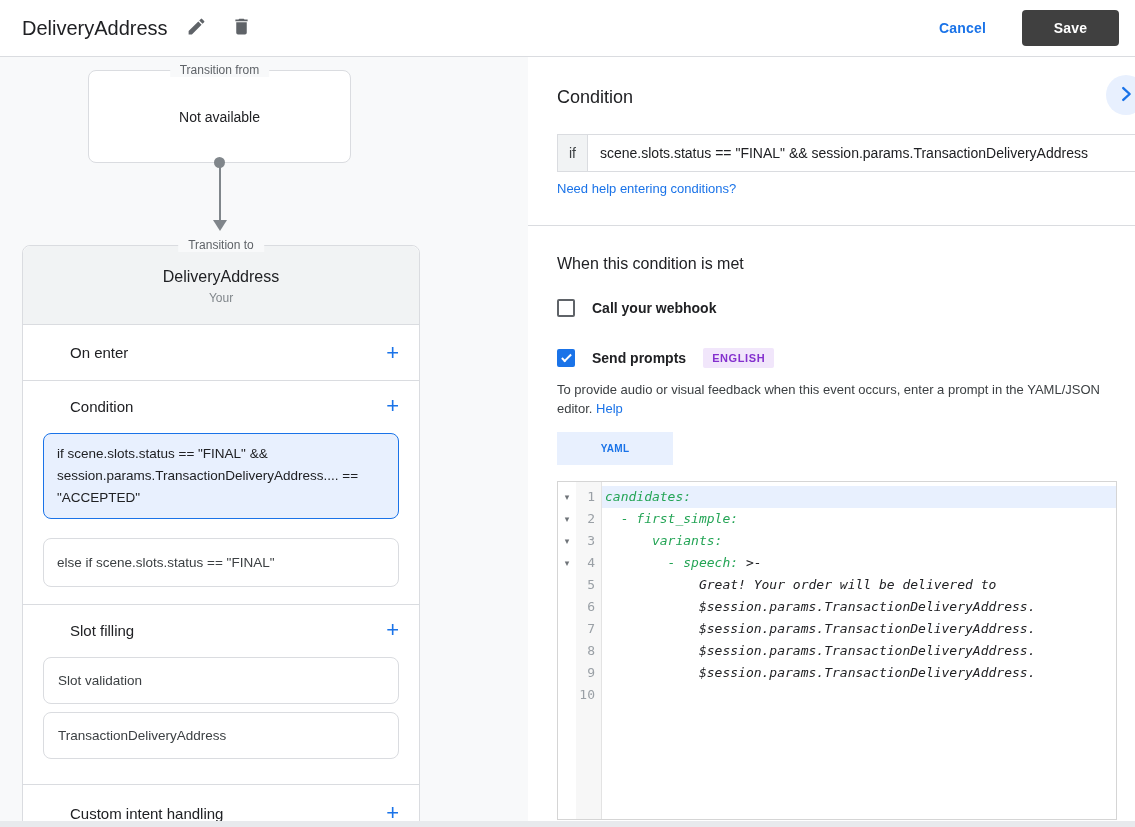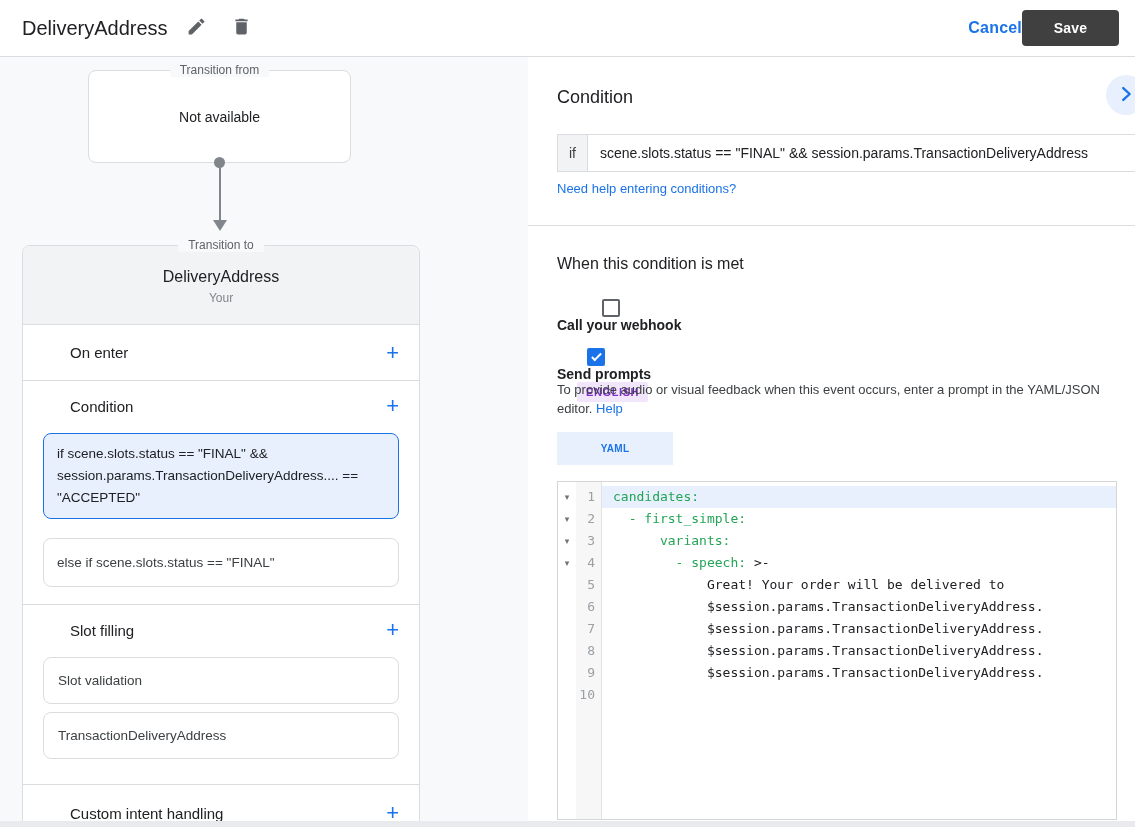--- a/index.html
+++ b/index.html
@@ -10,21 +10,21 @@
   
   .header { position:absolute; top:0; left:0; width:1135px; height:57px;
             background:#fff; border-bottom:1px solid #dadce0;
             display:flex; align-items:center; padding:0 16px 0 22px; z-index:6; }
   .page-title { font-size:20px; color:#202124; }
   .icon-btn { background:none; border:none; cursor:pointer; padding:6px; margin-left:12px;
               display:flex; align-items:center; justify-content:center; }
   .icon-btn svg { fill:#5f6368; }
   .header-spacer { flex:1; }
   .cancel-btn { background:none; border:none; color:#1a73e8; font-family:inherit;
-                font-size:16px; font-weight:700; letter-spacing:.2px; cursor:pointer; }
+                font-size:14px; font-weight:700; letter-spacing:.2px; cursor:pointer; margin-right:36px; }
   .save-btn { background:#404040; color:#fff; border:none; border-radius:4px;
               width:97px; height:36px; font-family:inherit; font-size:14px;
               font-weight:700; letter-spacing:.2px; cursor:pointer; }
 
   
   .left-panel { position:absolute; top:57px; left:0; width:528px; height:770px;
                 background:#f8f9fa; overflow:hidden; }
   .legend { position:absolute; top:-8px; left:50%; transform:translateX(-50%);
             background:#f8f9fa; padding:0 10px; font-size:12px; color:#5f6368; white-space:nowrap; }
   .tf-box { position:absolute; left:88px; top:13px; width:263px; height:93px;
@@ -75,21 +75,21 @@
              display:flex; align-items:center; justify-content:center;
              font-size:14px; color:#3c4043; }
   .if-input { flex:1; border:none; outline:none; padding:0 12px; font-family:inherit;
               font-size:14px; color:#202124; background:#fff; }
   .help-link { position:absolute; top:124px; left:29px; font-size:13px; color:#1a73e8;
                text-decoration:none; cursor:pointer; }
   .panel-divider { position:absolute; top:168px; left:0; width:607px;
                    border-bottom:1px solid #dadce0; }
   .when-title { position:absolute; top:198px; left:29px; font-size:16px; color:#202124; }
 
-  .check-row { position:absolute; left:29px; display:flex; align-items:center;flex-direction:column; }
+  .check-row { position:absolute; left:29px; display:flex; align-items:center; }
   .check-row.webhook { top:242px; }
   .check-row.prompts { top:291px; }
   .checkbox { width:18px; height:18px; border:2px solid #5f6368; border-radius:2px;
               margin-right:17px; cursor:pointer; position:relative; background:#fff; flex:none; }
   .checkbox.checked { background:#1a73e8; border-color:#1a73e8; }
   .checkbox.checked .tick { position:absolute; left:5px; top:1px; width:5px; height:10px;
               border-right:2px solid #fff; border-bottom:2px solid #fff; transform:rotate(45deg); }
   .check-label { font-size:14px; font-weight:700; color:#202124; }
   .lang-badge { margin-left:17px; background:#f1e6fb; color:#8430ce; font-size:11px;
                 font-weight:700; letter-spacing:.6px; padding:4px 9px; border-radius:2px; }
@@ -106,22 +106,22 @@
   .editor { position:absolute; top:424px; left:29px; width:560px; height:339px;
             border:1px solid #d5d5d5; background:#fff; overflow:hidden; }
   .gutter-bg { position:absolute; left:18px; top:0; bottom:0; width:26px;
                background:#f7f7f7; border-right:1px solid #e3e3e3; }
   .cm-lines { position:relative; padding-top:4px; }
   .cm-line { display:flex; height:22px; }
   .fold { width:18px; text-align:center; font-size:9px; color:#6f7479;
           line-height:22px; cursor:pointer; flex:none; }
   .num { width:26px; padding-right:7px; text-align:right; flex:none;
          font-family:"DejaVu Sans Mono", monospace; font-size:13px; line-height:22px; color:#9aa0a6; }
-  .code { flex:1; padding-left:11px; overflow:hidden; white-space:pre;
-          font-family:"DejaVu Sans Mono", monospace; font-size:13px; line-height:22px; color:#202124; }
+  .code { flex:1; padding-left:3px; overflow:hidden; white-space:pre;
+          font-family:"DejaVu Sans Mono", monospace; font-size:13px; line-height:22px; color:#202124;font-style:italic; }
   .code.active { background:#e8f0fe; }
   .code .k { color:#23a455; }
 
   .bottom-bar { position:absolute; left:0; top:821px; width:1135px; height:6px;
                 background:#e8eaed; z-index:8; }
 </style>
 </head>
 <body>
 
 <div class="app">

